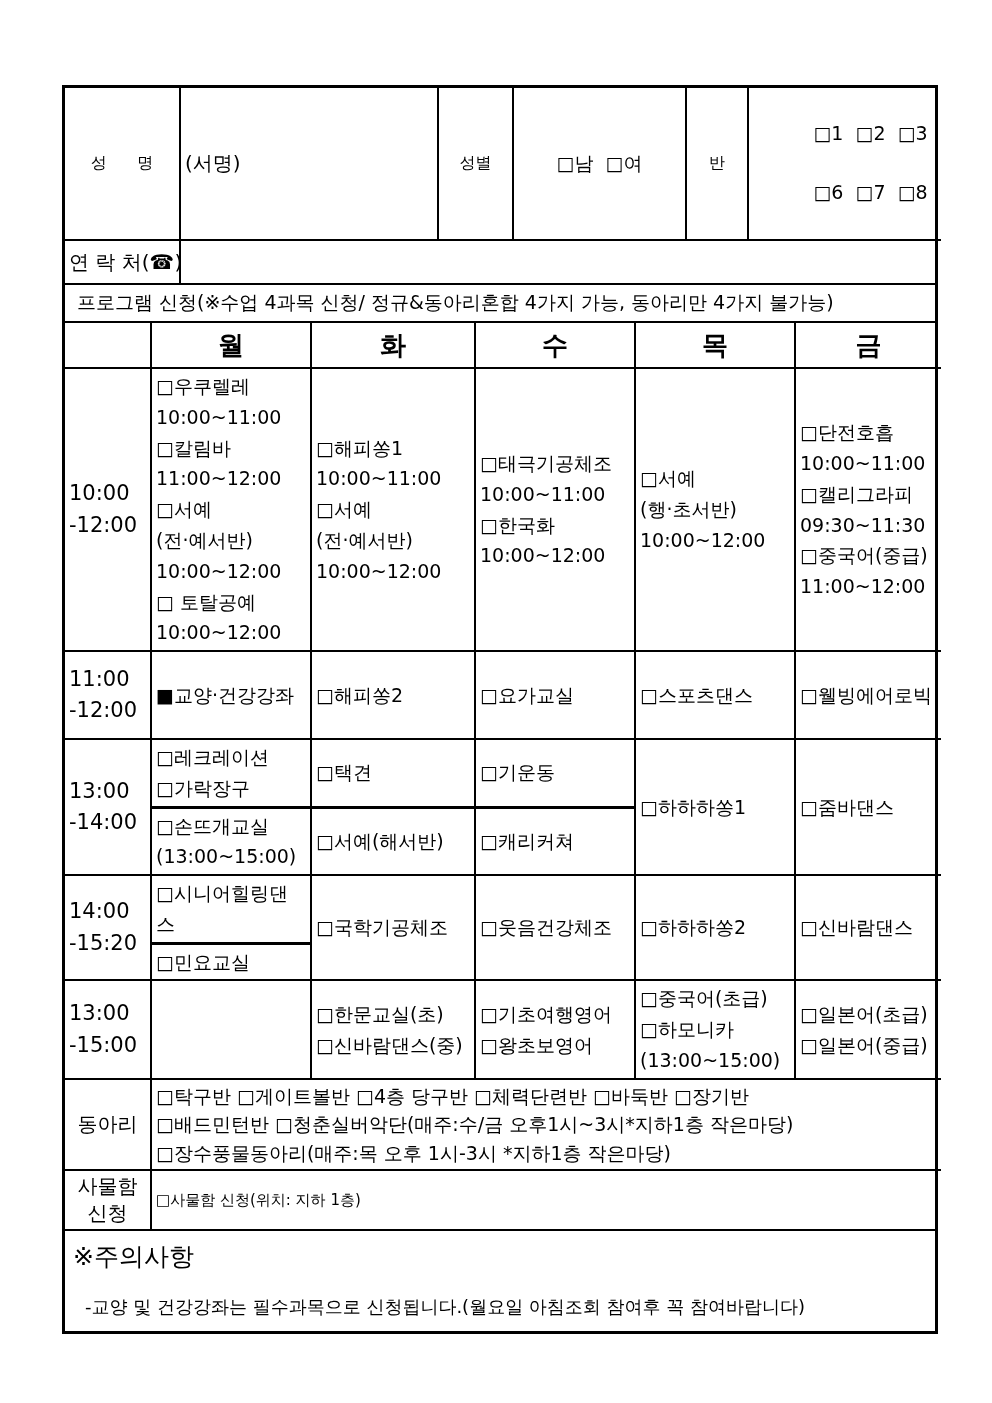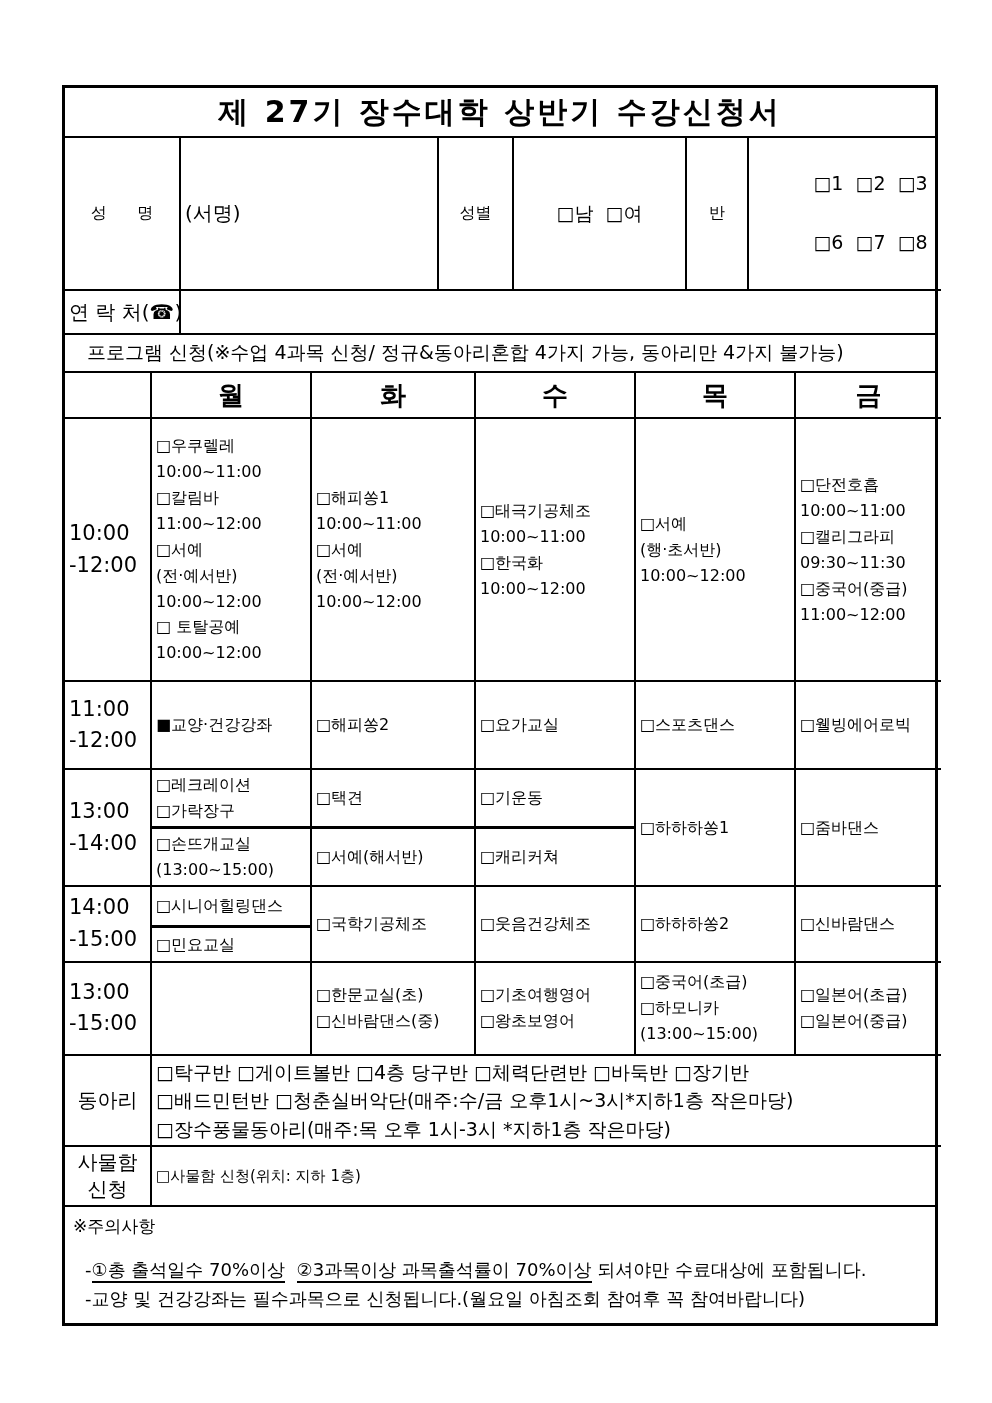--- a/index.html
+++ b/index.html
@@ -22,43 +22,42 @@
   .grid { border-collapse:collapse; border-style:hidden; width:100%; table-layout:fixed; }
   .grid td { border:2px solid #000; box-sizing:border-box; vertical-align:middle; padding:2px 4px; overflow:hidden; }
   .lbl { font-size:16px; text-align:center; white-space:pre; }
 
   .sig-cell { text-align:left; font-size:20px; padding-right:10px; }
   .class-cell { font-size:19px; line-height:1.55; text-align:center; white-space:pre; }
   .contact-lbl { font-size:20px; padding-left:6px; white-space:pre; }
 
   .sec-program {
     height:38px; display:flex; align-items:center;
-    padding-left:22px; font-size:19px;
+    padding-left:12px; font-size:19px;
   }
 
   .dayhdr { font-size:26px; font-weight:bold; text-align:center; }
   .timecell { font-size:21px; white-space:pre-line; line-height:1.5; }
-  .cell { font-size:16px; line-height:1.62; white-space:pre-line; padding-left:6px; }
+  .cell { font-size:19px; line-height:1.62; white-space:pre-line; padding-left:6px; }
   .thick-top { border-top:3px solid #000 !important; }
 
   .clubs-lbl { font-size:20px; text-align:center; white-space:pre-line; }
   .clubs-cell { font-size:19px; line-height:1.5; white-space:pre-line; padding-left:6px; }
   .locker-cell { font-size:15px; padding-left:6px; }
 
   .sec-notes { padding:6px 8px 10px 8px; font-size:18px; line-height:1.62; }
-  .notes-heading { font-size:17px; margin-bottom:14px; }
+  .notes-heading { font-size:25px; margin-bottom:14px; }
   .note-line { margin-left:12px; white-space:pre-wrap; }
   .uline { border-bottom:2px solid #000; padding-bottom:1px; }
 </style>
 </head>
 <body>
 
 <div class="form">
 
-  <div class="sec sec-title">제 27기 장수대학 상반기 수강신청서</div>
 
   <div class="sec">
     <table class="grid">
       <colgroup>
         <col style="width:115px">
           <col style="width:258px">
           <col style="width:75px">
         <col style="width:173px">
           <col style="width:62px">
           <col style="width:193px">
@@ -157,21 +156,21 @@
         <td class="cell" rowspan="2">□줌바댄스</td>
       </tr>
       <tr style="height:51px">
         <td class="cell thick-top">□손뜨개교실
 (13:00~15:00)</td>
         <td class="cell thick-top">□서예(해서반)</td>
         <td class="cell thick-top">□캐리커쳐</td>
       </tr>
       <tr style="height:41px">
         <td class="timecell" rowspan="2">14:00
--15:00</td>
+-15:20</td>
         <td class="cell">□시니어힐링댄스</td>
         <td class="cell" rowspan="2">□국학기공체조</td>
         <td class="cell" rowspan="2">□웃음건강체조</td>
         <td class="cell" rowspan="2">□하하하쏭2</td>
         <td class="cell" rowspan="2">□신바람댄스</td>
       </tr>
       <tr style="height:35px">
         <td class="cell thick-top">□민요교실</td>
       </tr>
       <tr style="height:93px">
@@ -198,18 +197,17 @@
         <td class="clubs-lbl">사물함
 신청</td>
         <td class="locker-cell" colspan="5">□사물함 신청(위치: 지하 1층)</td>
       </tr>
     </tbody>
       </table>
   </div>
 
   <div class="sec sec-notes">
     <div class="notes-heading">※주의사항</div>
-    <div class="note-line"><span>-</span><span class="uline">①총 출석일수 70%이상</span><span>  </span><span class="uline">②3과목이상 과목출석률이 70%이상</span><span> 되셔야만 수료대상에 포함됩니다.</span></div>
     <div class="note-line">-교양 및 건강강좌는 필수과목으로 신청됩니다.(월요일 아침조회 참여후 꼭 참여바랍니다)</div>
 
   </div>
 
 </div>
 
 </body></html>

